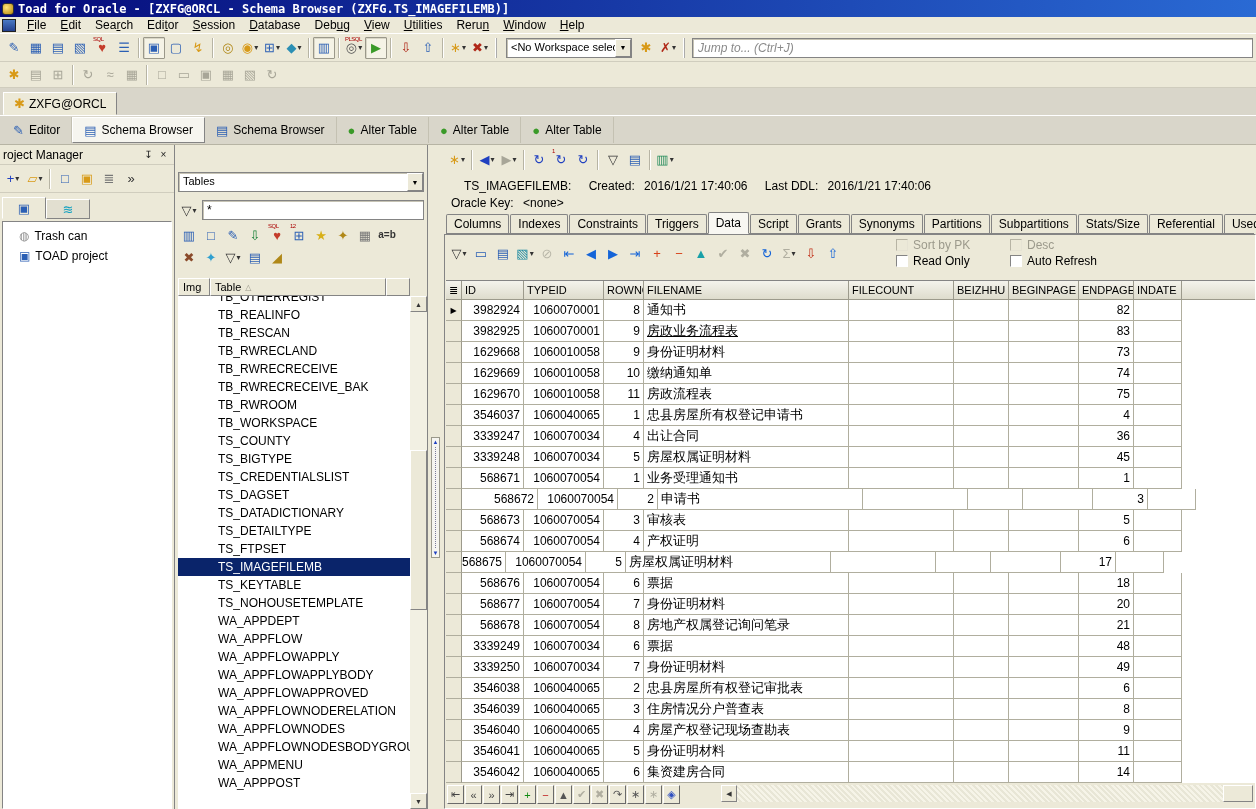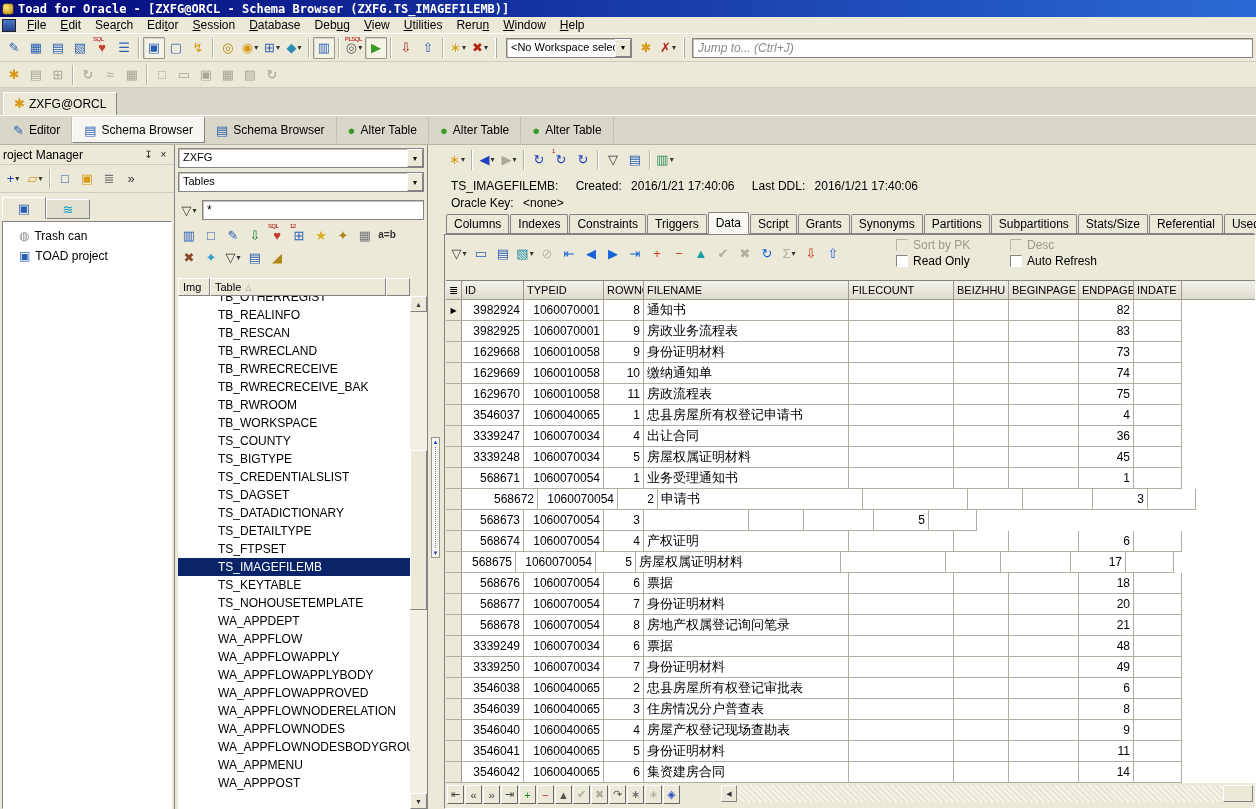--- a/index.html
+++ b/index.html
@@ -88,21 +88,21 @@
 
   
   #splitter { position:absolute; left:428px; top:0; width:16px; height:664px; background:#ece9d8; }
   #split-track { position:absolute; left:3px; top:292px; width:9px; height:121px; background:#f6f5ef; border:1px solid #9a988a; display:flex; flex-direction:column; align-items:center; justify-content:space-between; padding:1px 0; }
   .split-arrow { font-size:6px; color:#2040c0; line-height:1; }
   .split-dots { flex:1; width:1px; border-left:1px dotted #7a7a9a; margin:2px 0; }
 
   
   #rightpanel { position:absolute; left:444px; top:0; width:812px; height:664px; background:#ece9d8; }
   #rp-toolbar { position:absolute; left:2px; top:2px; height:25px; display:flex; align-items:center; }
-  #rp-info1 { position:absolute; left:7px; top:34px; font-size:12px; white-space:nowrap; }
+  #rp-info1 { position:absolute; left:20px; top:34px; font-size:12px; white-space:nowrap; }
   #rp-info1 span { margin-right:6px; }
   #rp-info2 { position:absolute; left:7px; top:51px; font-size:12px; }
   #rp-info2 span { margin-right:6px; }
   #rp-tabs { position:absolute; left:2px; right:2px; top:67px; height:22px; display:flex; align-items:flex-end; border-bottom:1px solid #848484; }
   .obj-tab { height:19px; display:flex; align-items:center; padding:0 7px; margin-right:1px; background:#ece9d8; border:1px solid #848484; border-bottom:none; border-radius:2px 2px 0 0; font-size:12px; white-space:nowrap; }
   .obj-tab.active { background:#f8f7f2; height:22px; border-bottom:1px solid #f8f7f2; margin-bottom:-1px; }
   #rp-content { position:absolute; left:0; right:0; top:89px; bottom:0; background:#ece9d8; border:1px solid; border-color:#848484 #fff #fff #848484; }
   #data-toolbar { position:absolute; left:3px; top:3px; height:30px; display:flex; align-items:center; }
   #cb-grid { position:absolute; left:451px; top:3px; display:grid; grid-template-columns:100px auto; grid-row-gap:2px; grid-column-gap:14px; }
   .cb { display:flex; align-items:center; gap:5px; font-size:12px; white-space:nowrap; }
@@ -377,24 +377,20 @@
             <span>Trash can</span>
           </div>
           <div class="tree-item">
             <span class="tree-ico" style="color: rgb(43, 95, 180);">▣</span>
             <span>TOAD project</span>
           </div>
         </div>
     </div>
 
     <div id="schemapanel">
-      <span id="schema-combo" class="combo">
-        <span class="combo-text">ZXFG</span>
-        <span class="combo-btn">▼</span>
-      </span>
       <span id="objtype-combo" class="combo">
         <span class="combo-text">Tables</span>
         <span class="combo-btn">▼</span>
       </span>
       <div id="filter-row">
         <span id="filter-btn-holder" style="display:flex">
             <span class="tb-btn">
               <span class="icon" style="color: rgb(51, 51, 51);">▽</span>
               <span class="dd">▾</span>
             </span>
@@ -676,21 +672,21 @@
               <div class="g-cell" style="width: 55px;"></div>
               <div class="g-cell r" style="width: 70px;"></div>
               <div class="g-cell r" style="width: 55px;">82</div>
               <div class="g-cell" style="width: 48px;"></div>
             </div>
             <div class="g-row">
               <div class="g-ind"></div>
               <div class="g-cell r" style="width: 62px;">3982925</div>
               <div class="g-cell r" style="width: 80px;">1060070001</div>
               <div class="g-cell r" style="width: 40px;">9</div>
-              <div class="g-cell cjk" style="width: 205px;">房政业务流程表</div>
+              <div class="g-cell cjk" style="width: 205px; text-decoration: underline;">房政业务流程表</div>
               <div class="g-cell r" style="width: 105px;"></div>
               <div class="g-cell" style="width: 55px;"></div>
               <div class="g-cell r" style="width: 70px;"></div>
               <div class="g-cell r" style="width: 55px;">83</div>
               <div class="g-cell" style="width: 48px;"></div>
             </div>
             <div class="g-row">
               <div class="g-ind"></div>
               <div class="g-cell r" style="width: 62px;">1629668</div>
               <div class="g-cell r" style="width: 80px;">1060010058</div>
@@ -784,41 +780,42 @@
               <div class="g-cell" style="width: 55px;"></div>
               <div class="g-cell r" style="width: 70px;"></div>
               <div class="g-cell r" style="width: 55px;">3</div>
               <div class="g-cell" style="width: 48px;"></div>
             </div>
             <div class="g-row">
               <div class="g-ind"></div>
               <div class="g-cell r" style="width: 62px;">568673</div>
               <div class="g-cell r" style="width: 80px;">1060070054</div>
               <div class="g-cell r" style="width: 40px;">3</div>
+              <div class="g-cell cjk" style="width: 205px;">审核表</div>
               <div class="g-cell r" style="width: 105px;"></div>
               <div class="g-cell" style="width: 55px;"></div>
               <div class="g-cell r" style="width: 70px;"></div>
               <div class="g-cell r" style="width: 55px;">5</div>
               <div class="g-cell" style="width: 48px;"></div>
             </div>
             <div class="g-row">
               <div class="g-ind"></div>
               <div class="g-cell r" style="width: 62px;">568674</div>
               <div class="g-cell r" style="width: 80px;">1060070054</div>
               <div class="g-cell r" style="width: 40px;">4</div>
               <div class="g-cell cjk" style="width: 205px;">产权证明</div>
               <div class="g-cell r" style="width: 105px;"></div>
               <div class="g-cell" style="width: 55px;"></div>
               <div class="g-cell r" style="width: 70px;"></div>
               <div class="g-cell r" style="width: 55px;">6</div>
               <div class="g-cell" style="width: 48px;"></div>
             </div>
             <div class="g-row">
               <div class="g-ind"></div>
-              <div class="g-cell r" style="width: 54px;">568675</div>
+              <div class="g-cell r" style="width: 44px;">568675</div>
               <div class="g-cell r" style="width: 80px;">1060070054</div>
               <div class="g-cell r" style="width: 40px;">5</div>
               <div class="g-cell cjk" style="width: 205px;">房屋权属证明材料</div>
               <div class="g-cell r" style="width: 105px;"></div>
               <div class="g-cell" style="width: 55px;"></div>
               <div class="g-cell r" style="width: 70px;"></div>
               <div class="g-cell r" style="width: 55px;">17</div>
               <div class="g-cell" style="width: 48px;"></div>
             </div>
             <div class="g-row">

